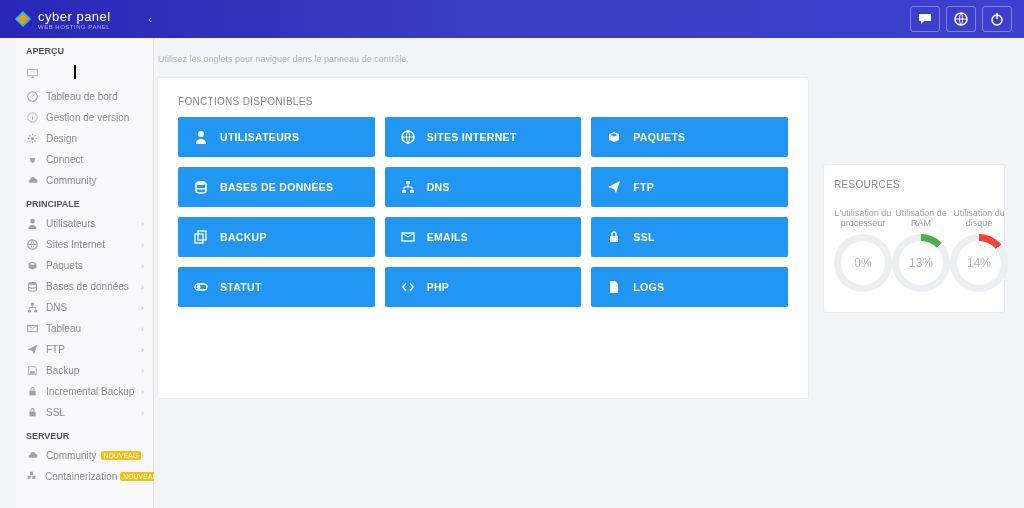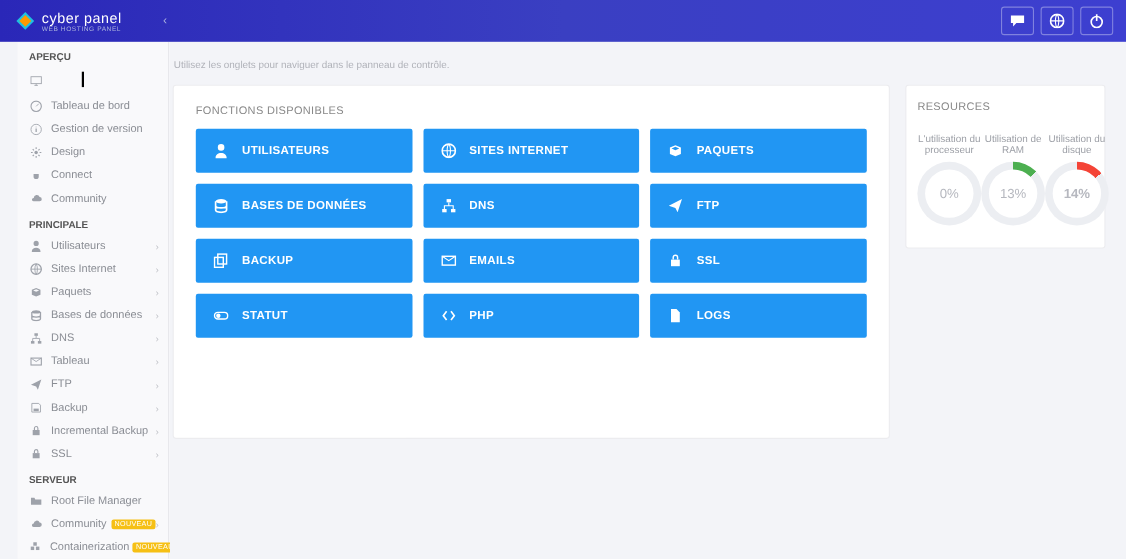--- a/index.html
+++ b/index.html
@@ -22,35 +22,35 @@
   .nav-item .ni-icon{ width:12px; margin-right:8px; display:flex; align-items:center; justify-content:center; color:#9ea2aa;}
   .nav-item .ni-icon svg{width:11px;height:11px;}
   .nav-item .ni-label{ flex:1;}
   .nav-item .ni-caret{ color:#bfc1c6; font-size:9px;}
   .hostbox { margin:0 10px 2px 28px; height:14px; border:1px solid #000; background:#fff;}
   .badge-new{ background:#f6c015; color:#fff; font-size:6.5px; padding:1px 3px; border-radius:2px; margin-left:3px; letter-spacing:.3px;}
   
   .main { position:absolute; top:38px; left:138px; right:0; bottom:0; padding:14px 20px; overflow:auto;}
   .page-title { font-size:18px; color:#6c6f7b; font-weight:400; letter-spacing:.5px;}
   .page-sub { font-size:9px; color:#b0b2b9; margin-top:2px;}
-  .columns{ display:flex; gap:16px; margin-top:14px; align-items:flex-start;}
+  .columns{ display:flex; gap:16px; margin-top:14px; align-items:center;}
   .panel{ background:#fff; border-radius:2px; box-shadow:0 0 0 1px #ececef;}
   .panel.functions{ flex:1; min-height:320px; padding:18px 20px 24px;}
   .panel.resources{ width:180px; padding:14px 10px 20px; display:flex; flex-direction:column; align-items:center;}
   .sect-title{ font-size:10px; color:#888; letter-spacing:.3px; margin-bottom:10px; align-self:flex-start;}
   .card-grid{ display:grid; grid-template-columns:repeat(3,1fr); gap:10px;}
   .fcard{ background:#2196f3; color:#fff; border-radius:2px; height:40px; display:flex; align-items:center; padding:0 16px; font-size:10.5px; font-weight:600; letter-spacing:.3px; cursor:pointer;}
   .fcard .fc-icon{ margin-right:12px; display:flex;}
   .fcard .fc-icon svg{width:14px;height:14px;fill:#fff;}
   .res-label{ font-size:9px; color:#9c9fa6; margin-top:8px; margin-bottom:6px;}
   .gauge{ width:58px; height:58px; border-radius:50%; background:#eceef2; display:flex; align-items:center; justify-content:center; position:relative;}
   .gauge::after{ content:""; position:absolute; inset:7px; border-radius:50%; background:#fff;}
   .gauge .gval{ position:relative; z-index:1; color:#b6b8bf; font-size:12px;}
   .gauge.g-green{ background:conic-gradient(#4caf50 0 46deg, #eceef2 46deg 360deg);}
-  .gauge.g-red{ background:conic-gradient(#f44336 0 50deg, #eceef2 50deg 360deg);font-weight:bold;}
+  .gauge.g-red{ background:conic-gradient(#f44336 0 50deg, #eceef2 50deg 360deg);}
 </style>
 </head>
 <body>
 
 <svg width="0" height="0" style="position:absolute">
  <defs>
   <g id="i-users">
         <path d="M7 7a3 3 0 100-6 3 3 0 000 6zm-5 6c0-2.2 2.2-4 5-4s5 1.8 5 4v1H2v-1z"></path>
       </g>
   <g id="i-globe">
@@ -316,28 +316,20 @@
           <use href="#i-lock"></use>
         </svg>
       </span>
       <span class="ni-label">SSL</span>
       <span class="ni-caret">›</span>
     </div>
     <div class="nav-header">SERVEUR</div>
     <div class="nav-item">
       <span class="ni-icon">
         <svg viewBox="0 0 14 14" fill="currentColor">
-          <use href="#i-folder"></use>
-        </svg>
-      </span>
-      <span class="ni-label">Root File Manager</span>
-    </div>
-    <div class="nav-item">
-      <span class="ni-icon">
-        <svg viewBox="0 0 14 14" fill="currentColor">
           <use href="#i-cloud"></use>
         </svg>
       </span>
       <span class="ni-label">Community</span>
       <span class="badge-new">NOUVEAU</span>
       <span class="ni-caret">›</span>
     </div>
     <div class="nav-item">
       <span class="ni-icon">
         <svg viewBox="0 0 14 14" fill="currentColor">

